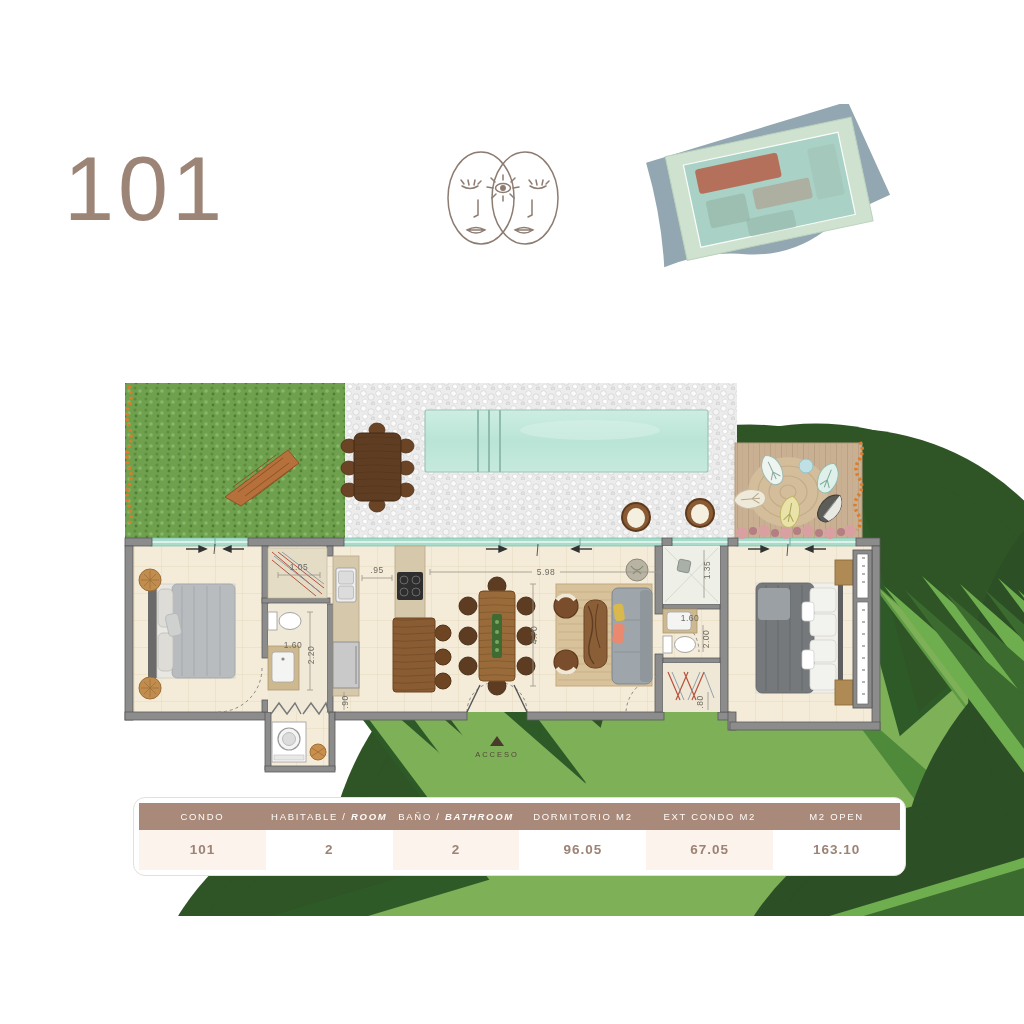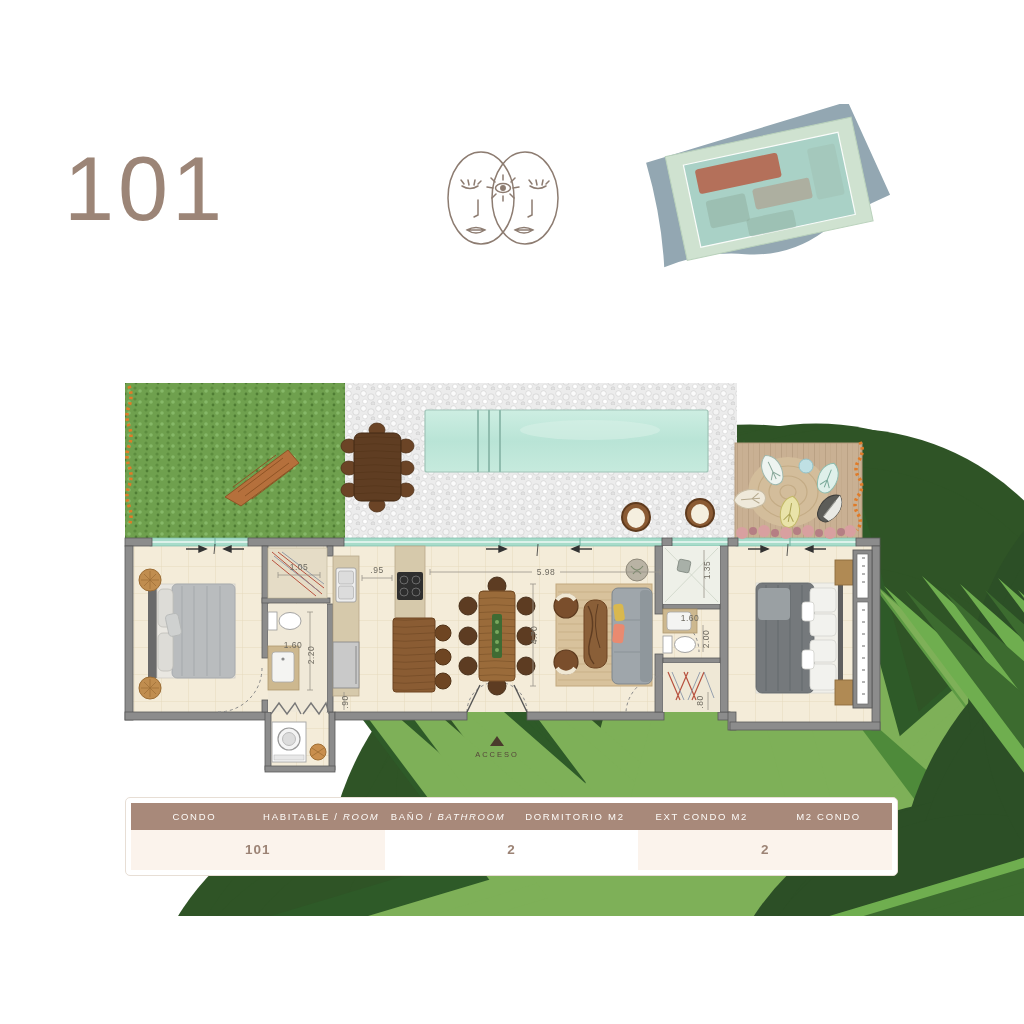--- a/index.html
+++ b/index.html
@@ -4,26 +4,26 @@
 <style>
   html,body{margin:0;padding:0;background:#fff;}
   .page{position:relative;width:1024px;height:916px;background:#ffffff;overflow:hidden;
         font-family:"Liberation Sans", sans-serif;}
   .unit-number{position:absolute;left:64px;top:138px;font-size:90px;font-weight:400;
         letter-spacing:4px;color:#9c8577;}
   .logo-svg{position:absolute;left:436px;top:140px;}
   .siteplan-svg{position:absolute;left:638px;top:104px;}
   .plan-svg{position:absolute;left:0;top:0;}
   
-  .spec-table{position:absolute;left:125px;top:797px;width:773px;background:#fff;
-        border:1px solid #e7ded5;border-radius:5px;box-sizing:border-box;}
+  .spec-table{position:absolute;left:133px;top:797px;width:773px;background:#fff;
+        border:1px solid #e7ded5;border-radius:12px;box-sizing:border-box;}
   .spec-head{margin:5px 5px 0 5px;background:#a8897a;display:flex;height:27px;align-items:center;}
   .spec-head .th{flex:1;text-align:center;color:#fdfbf8;font-size:9.5px;letter-spacing:1.7px;
         white-space:nowrap;}
-  .spec-head .th .it{font-style:italic;}
+  .spec-head .th .it{font-style:italic;font-weight:bold;}
   .spec-row{display:flex;margin:0 5px 5px 5px;}
   .spec-row .td{flex:1;text-align:center;padding:12px 0 13px 0;font-size:13.5px;font-weight:bold;
         color:#9c8375;letter-spacing:1px;background:#fff;}
   .spec-row .td.alt{background:#fbf3ec;}
   svg text{font-family:"Liberation Sans", sans-serif;}
   .dim{font-size:8.5px;fill:#6e6a60;letter-spacing:.5px;}
   .acceso{font-size:7.5px;fill:#55453a;letter-spacing:2px;}
 </style>
 </head>
 <body>
@@ -522,22 +522,25 @@
     </g>
   </svg>
 
   <div class="spec-table">
     <div class="spec-head">
       <div class="th"><span>CONDO</span><span class="it"></span></div>
       <div class="th"><span>HABITABLE / </span><span class="it">ROOM</span></div>
       <div class="th"><span>BAÑO / </span><span class="it">BATHROOM</span></div>
       <div class="th"><span>DORMITORIO M2</span><span class="it"></span></div>
       <div class="th"><span>EXT CONDO M2</span><span class="it"></span></div>
-      <div class="th"><span>M2 CONDO</span><span class="it"></span></div>
+      <div class="th"><span>M2 OPEN</span><span class="it"></span></div>
     </div>
     <div class="spec-row">
       <div class="td alt">101</div>
       <div class="td">2</div>
       <div class="td alt">2</div>
+      <div class="td">96.05</div>
+      <div class="td alt">67.05</div>
+      <div class="td">163.10</div>
     </div>
   </div>
 
 </div>
 
 </body></html>

